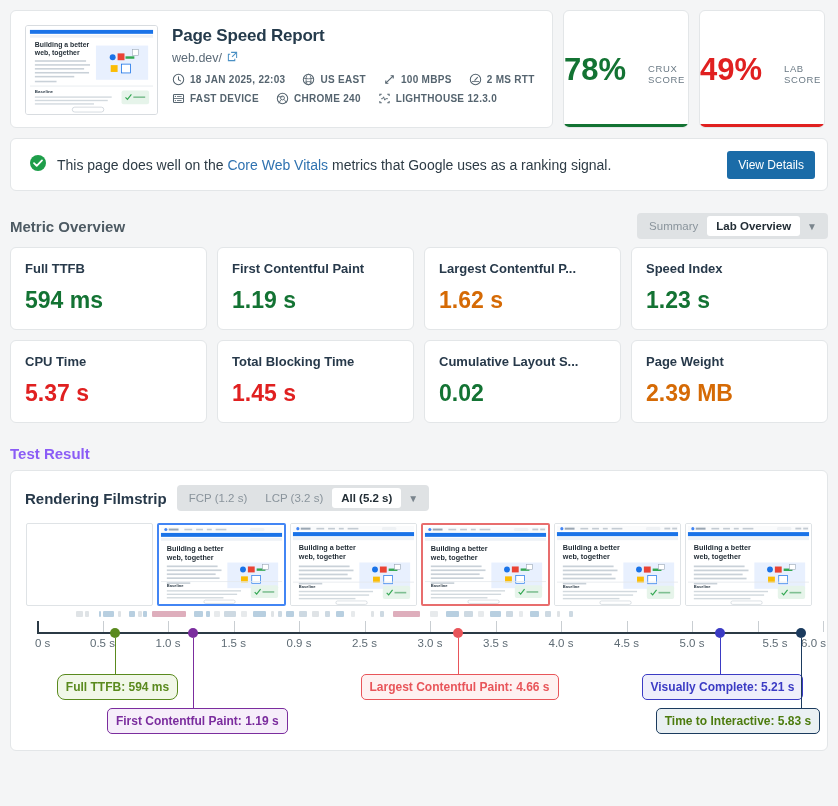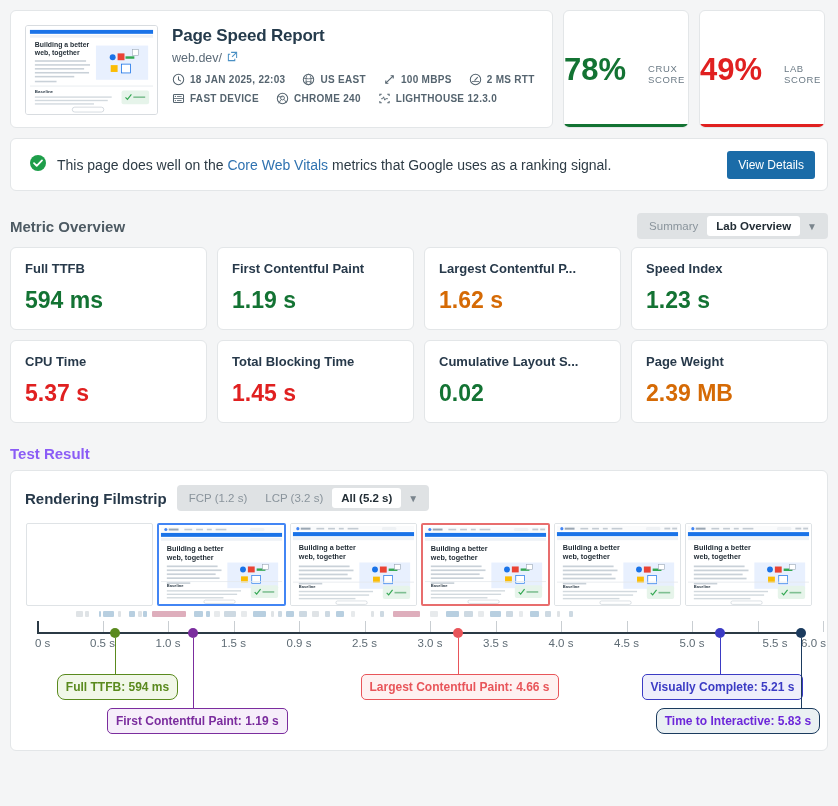--- a/index.html
+++ b/index.html
@@ -648,17 +648,17 @@
     <div class="annots" id="annots">
         <div class="stem" style="left: 89.814px; top: -22px; height: 48px; background: rgb(90, 138, 30);"></div>
         <div class="annot" style="color: rgb(90, 138, 30); border-color: rgb(90, 138, 30); background: rgb(241, 247, 232); top: 14px; left: 31.814px; border-radius: 8px;">Full TTFB: 594 ms</div>
         <div class="stem" style="left: 167.89px; top: -22px; height: 82px; background: rgb(123, 45, 158);"></div>
         <div class="annot" style="color: rgb(123, 45, 158); border-color: rgb(123, 45, 158); background: rgb(246, 238, 250); top: 48px; left: 81.89px;">First Contentful Paint: 1.19 s</div>
         <div class="stem" style="left: 432.51px; top: -22px; height: 48px; background: rgb(232, 85, 90);"></div>
         <div class="annot" style="color: rgb(232, 85, 90); border-color: rgb(232, 85, 90); background: rgb(254, 241, 241); top: 14px; left: 335.51px;">Largest Contentful Paint: 4.66 s</div>
         <div class="stem" style="left: 694.51px; top: -22px; height: 48px; background: rgb(59, 59, 196);"></div>
         <div class="annot" style="color: rgb(59, 59, 196); border-color: rgb(59, 59, 196); background: rgb(238, 238, 251); top: 14px; left: 616.51px;">Visually Complete: 5.21 s</div>
         <div class="stem" style="left: 775.73px; top: -22px; height: 82px; background: rgb(27, 59, 94);"></div>
-        <div class="annot" style="color: #6d28d9; border-color: rgb(27, 59, 94); background: rgb(234, 240, 243); top: 48px; left: 630.73px; border-radius: 8px;">Time to Interactive: 5.83 s</div>
+        <div class="annot" style="color: #4d7c0f; border-color: rgb(27, 59, 94); background: rgb(234, 240, 243); top: 48px; left: 630.73px;">Time to Interactive: 5.83 s</div>
       </div>
   </div>
 
 </div>
 
 </body></html>

